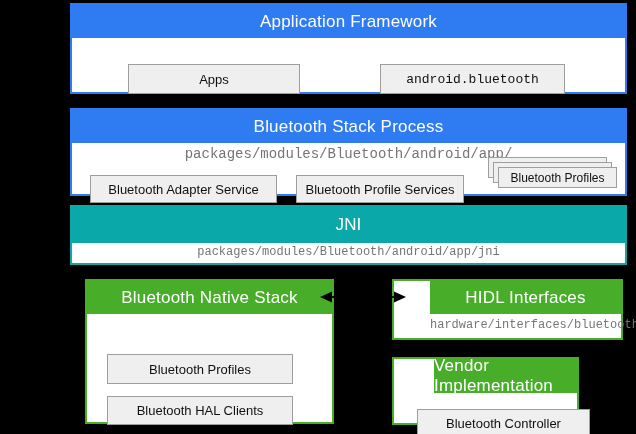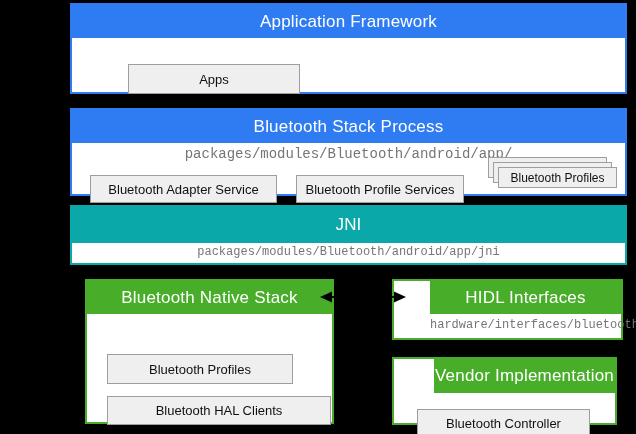--- a/index.html
+++ b/index.html
@@ -60,20 +60,23 @@
 </head>
 <body>
 
 <div class="sec sec-blue" style="left:70px;top:3px;width:557px;height:91px;">
   <div class="hdr hdr-blue">
     <span>Application Framework</span>
   </div>
   <div class="gbox" style="left:56px;top:47px;width:172px;height:30px;">
     <span>Apps</span>
   </div>
+  <div class="gbox mono" style="left:308px;top:47px;width:185px;height:30px;">
+    <span>android.bluetooth</span>
+  </div>
 </div>
 
 <div class="sec sec-blue" style="left:70px;top:108px;width:557px;height:88px;">
   <div class="hdr hdr-blue">
     <span>Bluetooth Stack Process</span>
   </div>
   <div class="pathline" style="margin-top:3px;font-size:14px;">packages/modules/Bluetooth/android/app/</div>
   <div class="gbox" style="left:18px;top:53px;width:187px;height:28px;">
     <span>Bluetooth Adapter Service</span>
   </div>
@@ -96,33 +99,33 @@
   <div class="pathline" style="font-size:12px;line-height:19px;">packages/modules/Bluetooth/android/app/jni</div>
 </div>
 
 <div class="sec sec-green" style="left:85px;top:279px;width:249px;height:145px;">
   <div class="hdr hdr-green">
     <span>Bluetooth Native Stack</span>
   </div>
   <div class="gbox" style="left:20px;top:61px;width:186px;height:30px;">
     <span>Bluetooth Profiles</span>
   </div>
-  <div class="gbox" style="left:20px;top:103px;width:224px;height:29px;text-align:center;">
+  <div class="gbox" style="left:20px;top:103px;width:186px;height:29px;text-align:center;">
     <span>Bluetooth HAL Clients</span>
   </div>
 </div>
 
 <div class="sec sec-green" style="left:392px;top:279px;width:231px;height:61px;padding-left:36px;">
   <div class="hdr hdr-green">
     <span>HIDL Interfaces</span>
   </div>
   <div class="pathline" style="font-size:12px;line-height:22px;">hardware/interfaces/bluetooth</div>
 </div>
 
-<div class="sec sec-green" style="left:392px;top:357px;width:225px;height:68px;padding-left:40px;">
+<div class="sec sec-green" style="left:392px;top:357px;width:187px;height:68px;padding-left:40px;">
   <div class="hdr hdr-green" style="height:34px;">
     <span>Vendor Implementation</span>
   </div>
   <div class="gbox" style="left:23px;top:38px;width:173px;height:28px;">
     <span>Bluetooth Controller</span>
   </div>
 </div>
 
 <svg class="arrow-svg" width="90" height="16" viewBox="0 0 90 16">
   <line x1="8" y1="8" x2="82" y2="8" stroke="#000000" stroke-width="2"></line>

